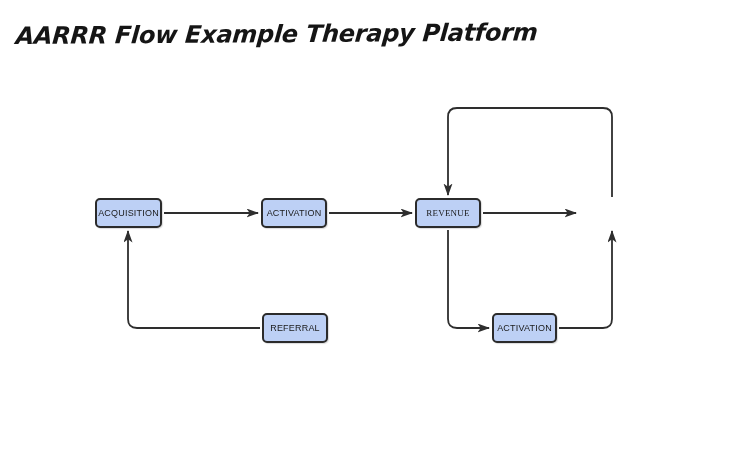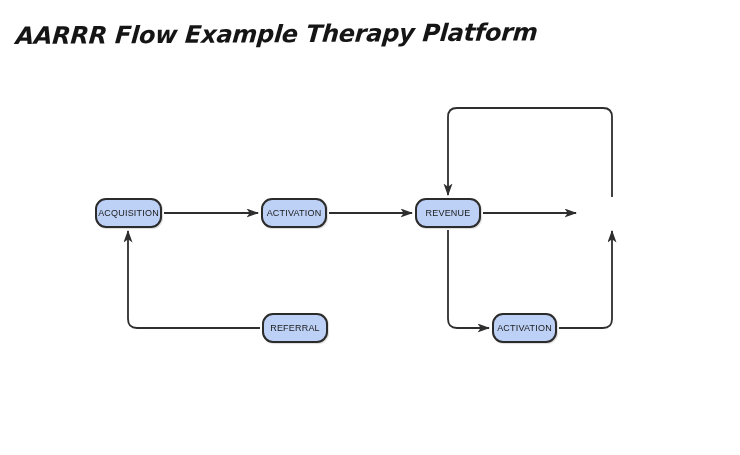--- a/index.html
+++ b/index.html
@@ -45,35 +45,35 @@
   }
   svg.wires .arrowhead{
     fill:var(--connector);
     stroke:none;
   }
   .node{
     position:absolute;
     height:30px;
     background:var(--node-fill);
     border:2px solid var(--node-border);
-    border-radius:11px;
+    border-radius:5px;
     display:flex;
     align-items:center;
     justify-content:center;
     box-shadow:1px 1px 1px rgba(0,0,0,0.14);
   }
   .node .label{
     font-size:9px;
     letter-spacing:0.2px;
     color:#1a1a1a;
     white-space:nowrap;
   }
   .node-acquisition{left:95px;top:198px;width:67px;}
   .node-activation-top{left:261px;top:198px;width:66px;}
-  .node-revenue{left:415px;top:198px;width:66px;}
+  .node-revenue{left:415px;top:198px;width:66px;font-family:Liberation Serif, serif;}
   .node-retention{left:579px;top:198px;width:66px;}
   .node-referral{left:262px;top:313px;width:66px;}
   .node-activation-bottom{left:492px;top:313px;width:65px;}
 </style>
 </head>
 <body>
 
 <div class="canvas">
 
   <div class="title">AARRR Flow Example Therapy Platform</div>

